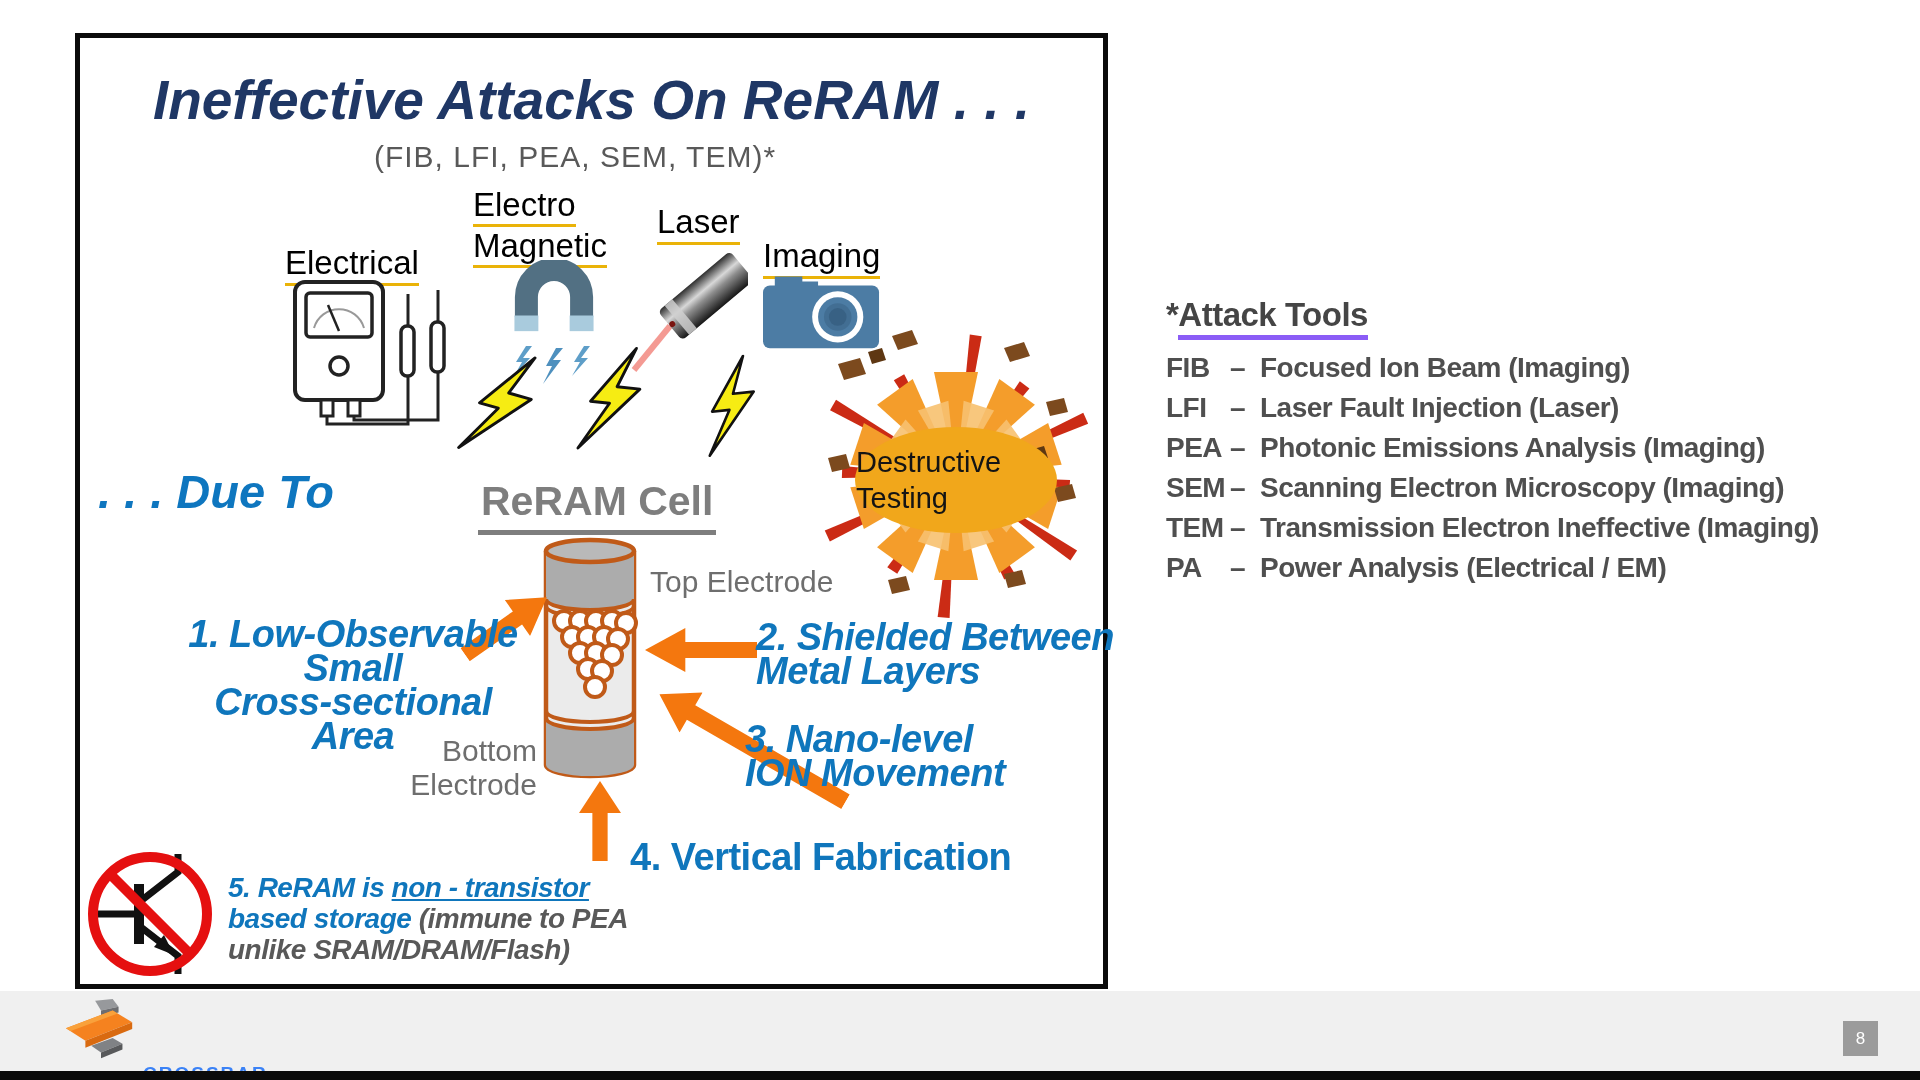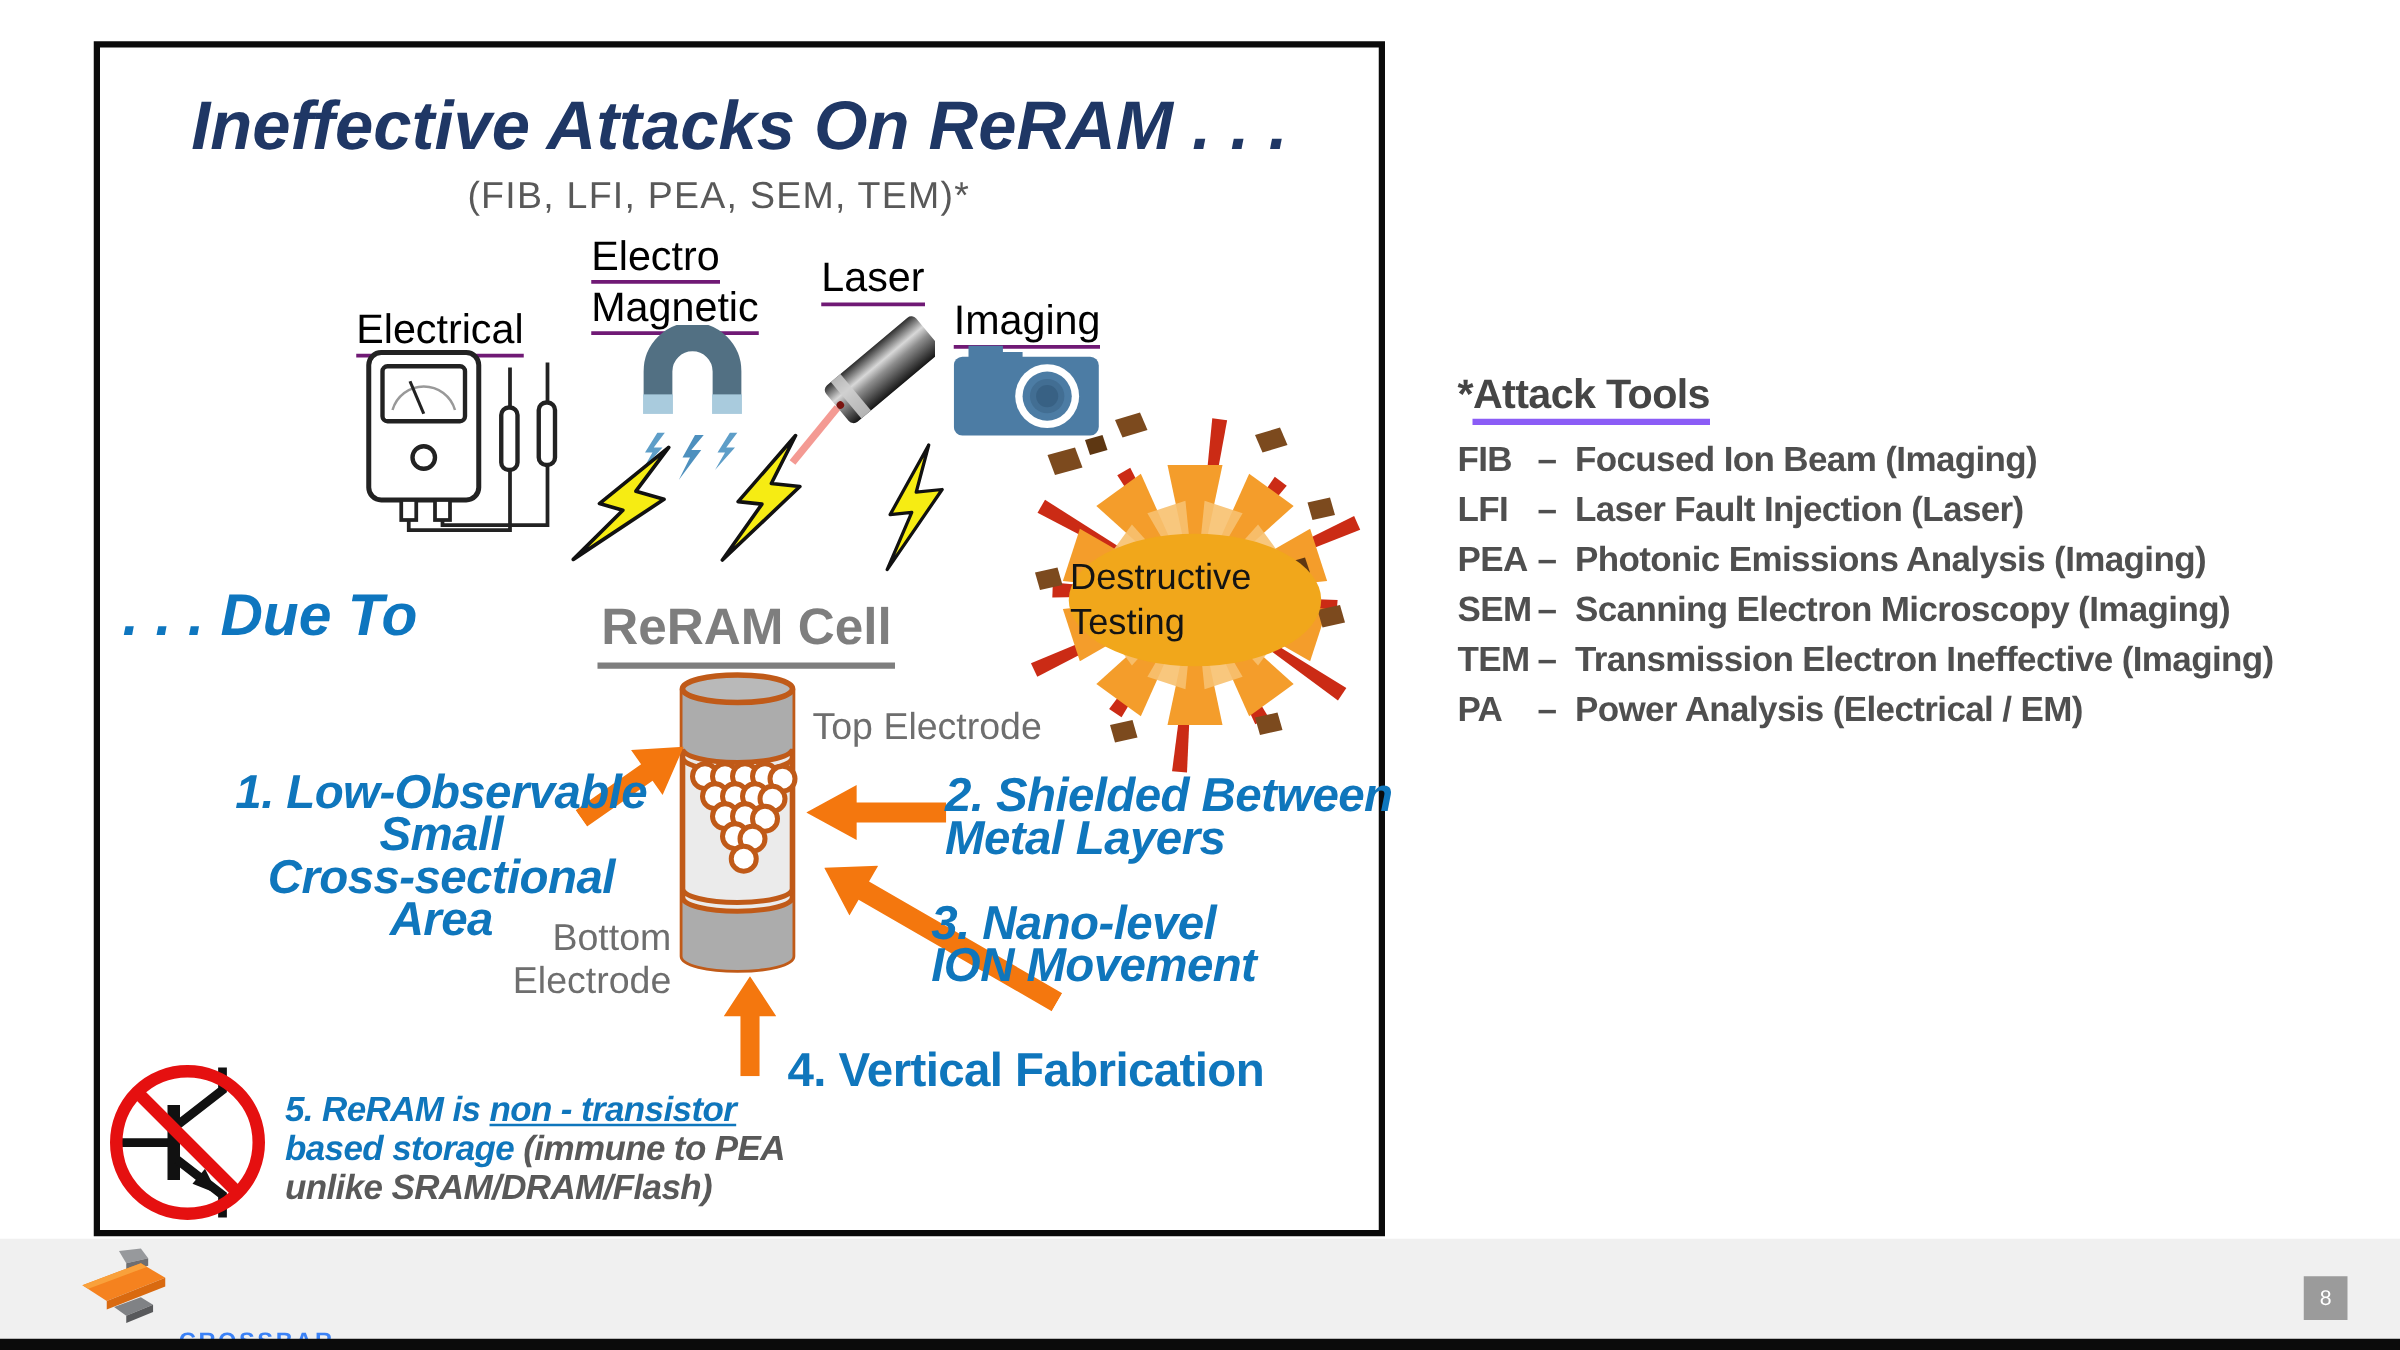--- a/index.html
+++ b/index.html
@@ -10,21 +10,21 @@
   
   #frame{left:75px;top:33px;width:1023px;height:946px;border:5px solid #0b0b0b;background:#fff;}
 
   
   #title{left:75px;top:68px;width:1033px;text-align:center;font-size:55px;font-weight:bold;
          font-style:italic;color:#1F3765;letter-spacing:0px;}
   #subtitle{left:75px;top:140px;width:1000px;text-align:center;font-size:30px;color:#595959;letter-spacing:1px;}
 
   
   .mlabel{font-size:33px;color:#000;}
-  .mlabel span{display:inline-block;border-bottom:3px solid #701a75;padding-bottom:1px;}
+  .mlabel span{display:inline-block;border-bottom:3px solid #eab308;padding-bottom:1px;}
   #lbl-electrical{left:285px;top:244px;}
   #lbl-em{left:473px;top:186px;line-height:37px;}
   #lbl-laser{left:657px;top:203px;}
   #lbl-imaging{left:763px;top:237px;}
 
   
   #due-to{left:98px;top:464px;font-size:47px;font-weight:bold;font-style:italic;color:#0E76BF;}
   #cell-title{left:478px;top:478px;font-size:41px;font-weight:bold;color:#7E7E7E;}
   #cell-title span{display:inline-block;border-bottom:5px solid #7E7E7E;padding:0 3px 5px 3px;text-align:center;}
 

